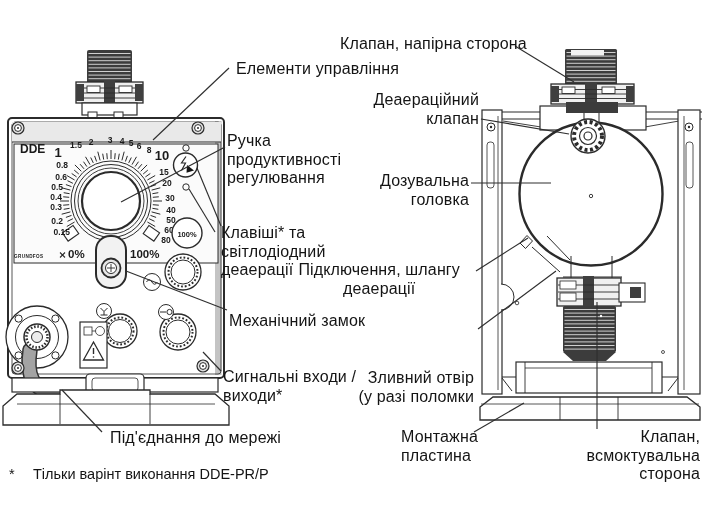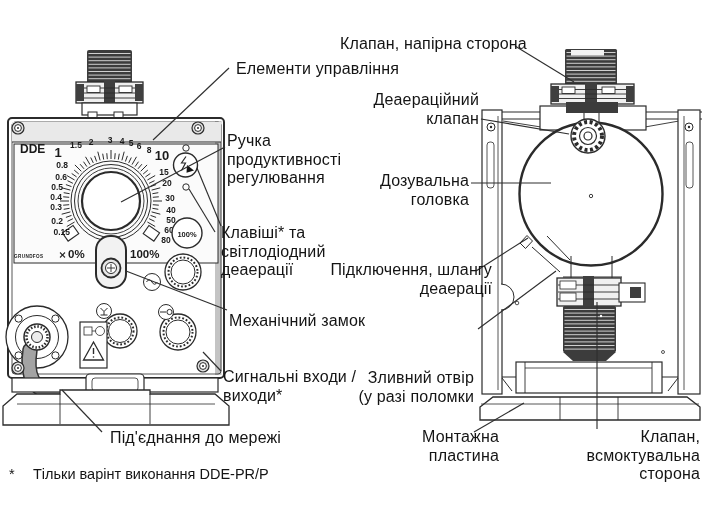--- a/index.html
+++ b/index.html
@@ -401,21 +401,21 @@
   <span>Дозувальна</span>
   <span>головка</span>
 </div>
 
 <div class="lbl" style="left:221px; top:224px;">
   <span>Клавіші* та</span>
   <span>світлодіодний</span>
   <span>деаерації</span>
 </div>
 
-<div class="lbl r" style="right:212px; top:261px;">
+<div class="lbl r" style="right:244px; top:261px;text-align:center;">
   <span>Підключення, шлангу</span>
   <span>деаерації</span>
 </div>
 
 <div class="lbl" style="left:229px; top:312px;">
   <span>Механічний замок</span>
 </div>
 
 <div class="lbl r" style="right:230px; top:322px;margin-top:47px;">
   <span>Зливний отвір</span>
@@ -424,21 +424,21 @@
 
 <div class="lbl" style="left:223px; top:368px;">
   <span>Сигнальні входи /</span>
   <span>виходи*</span>
 </div>
 
 <div class="lbl" style="left:102px; top:429px;margin-left:8px;">
   <span>Під'єднання до мережі</span>
 </div>
 
-<div class="lbl" style="left:422px; top:428px;text-align:right;">
+<div class="lbl" style="left:401px; top:428px;">
   <span>Монтажна</span>
   <span>пластина</span>
 </div>
 
 <div class="lbl r" style="right:4px; top:428px;">
   <span>Клапан,</span>
   <span>всмоктувальна</span>
   <span>сторона</span>
 </div>
 

